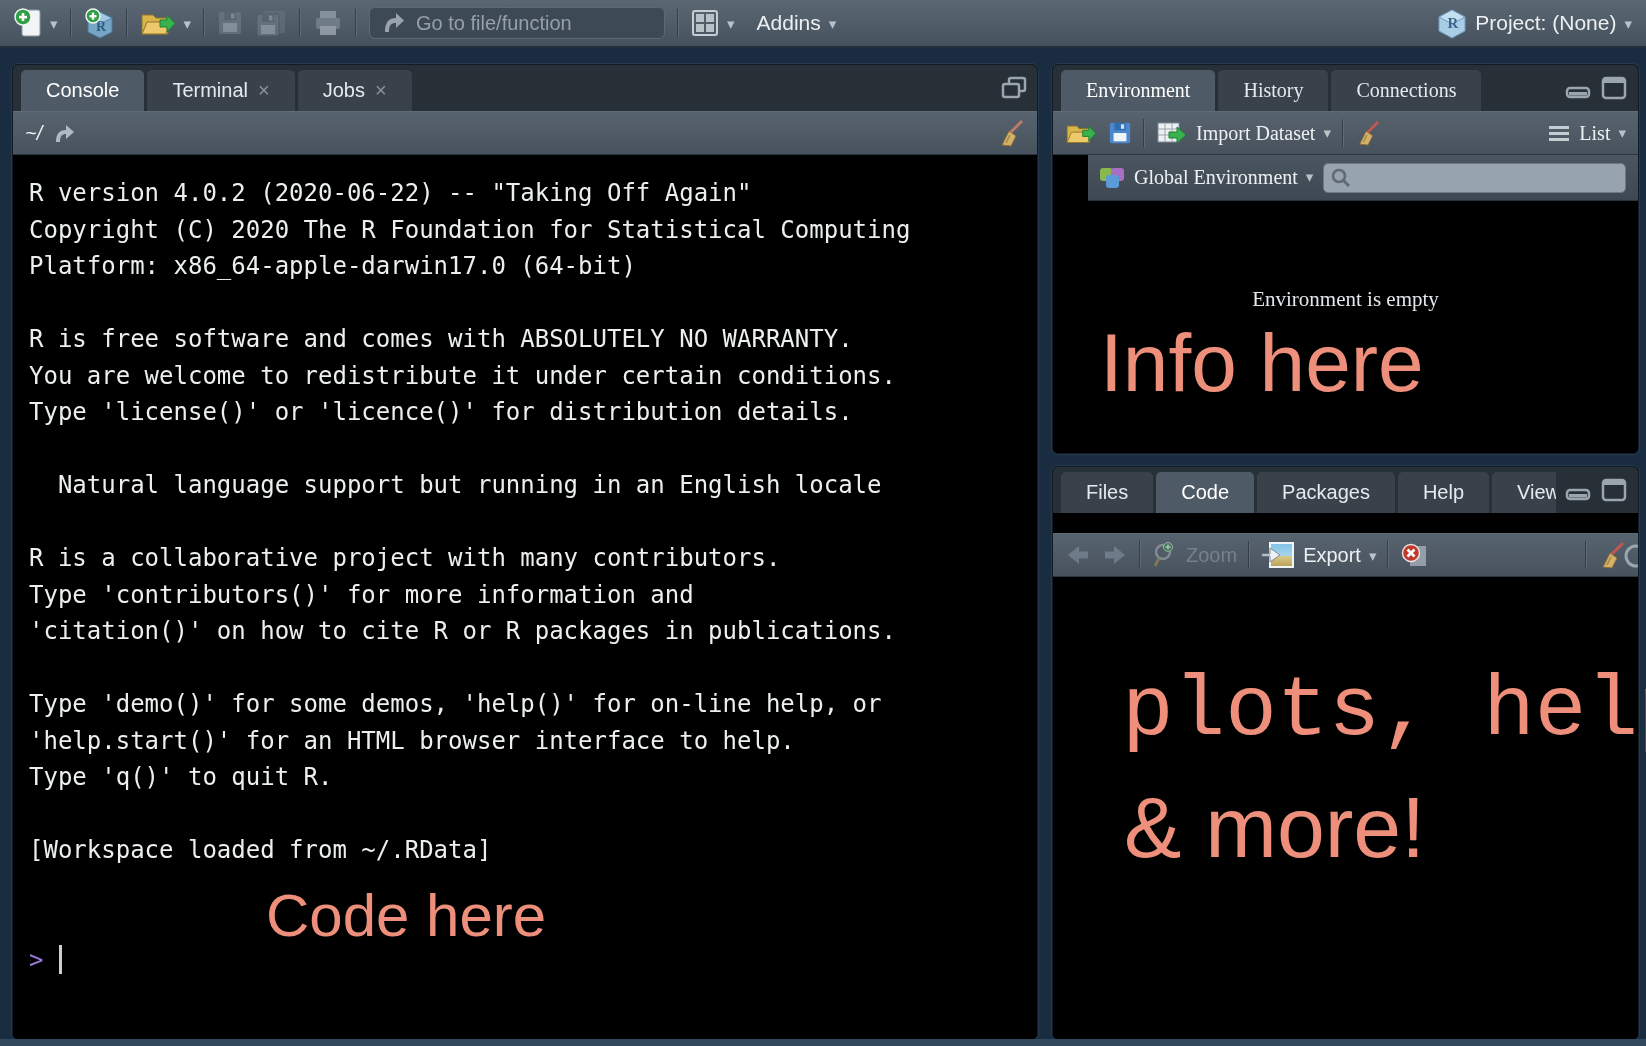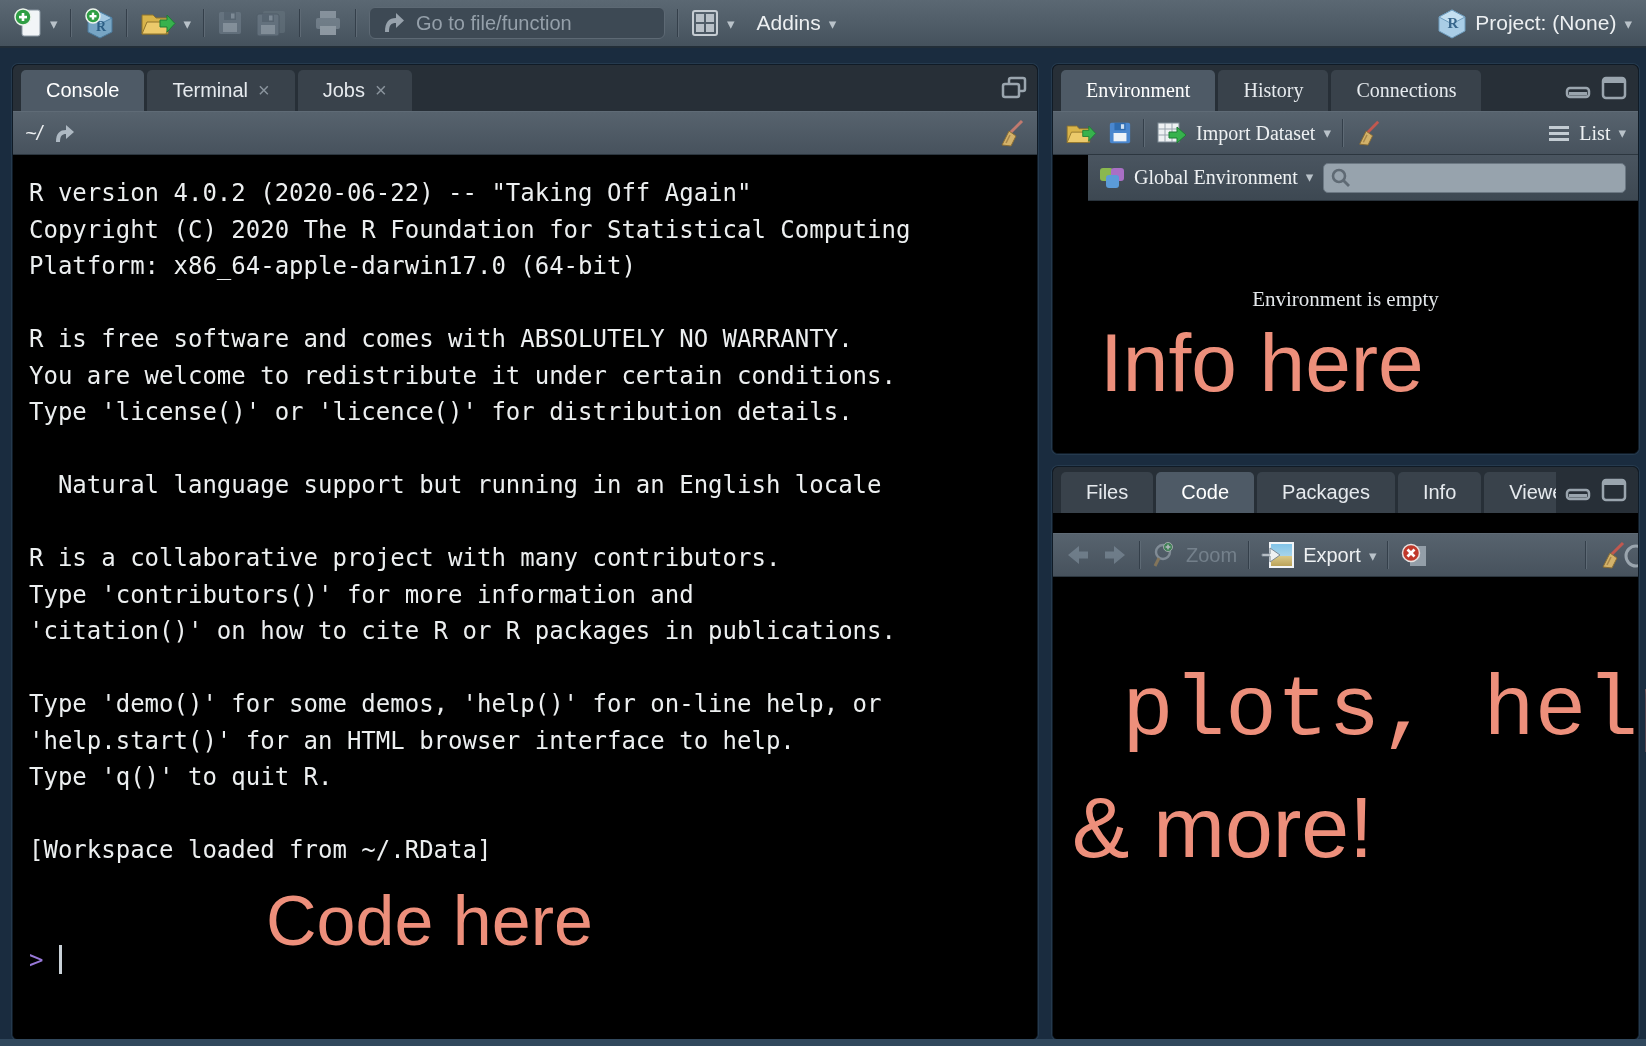--- a/index.html
+++ b/index.html
@@ -89,24 +89,24 @@
   .env-empty{
     position:absolute;top:86px;left:0;width:100%;text-align:center;
     color:#e3e7ea;font-size:21px;
   }
 
   
   .annot{
     position:absolute;z-index:9;line-height:1;white-space:nowrap;
     font-family:"Liberation Sans", sans-serif;font-weight:400;
   }
-  #annot-code{left:266px;top:886px;font-size:70px;}
+  #annot-code{left:266px;top:886px;font-size:60px;}
   #annot-info{left:1100px;top:322px;font-size:82px;}
   #annot-plots1{left:1122px;top:668px;font-size:86px;font-family:Liberation Mono, monospace;}
-  #annot-plots2{left:1072px;top:784px;font-size:86px;}
+  #annot-plots2{left:1124px;top:784px;font-size:86px;}
 
   .bottom-strip{position:absolute;left:0;bottom:0;width:100%;height:7px;background:#31485d;}
   .refresh-partial{position:absolute;right:-12px;top:8px;}
 </style>
 </head>
 <body>
 
 <div class="main-toolbar">
   <span class="tb-group">
     <svg class="icon" width="28" height="32" viewBox="0 0 28 32">
@@ -348,21 +348,21 @@
     <div class="tab">
       <span>Files</span>
     </div>
     <div class="tab active">
       <span>Code</span>
     </div>
     <div class="tab">
       <span>Packages</span>
     </div>
     <div class="tab">
-      <span>Info</span>
+      <span>Help</span>
     </div>
     <div class="tab">
       <span>Viewer</span>
     </div>
     <div class="winbtns">
       <svg class="icon" width="28" height="24" viewBox="0 0 28 24">
         <rect x="3" y="12" width="22" height="9" rx="3" fill="none" stroke="#9aa5ae" stroke-width="2.5"></rect>
         <rect x="5" y="16" width="18" height="3.5" fill="#9aa5ae"></rect>
       </svg>
       <svg class="icon" width="28" height="24" viewBox="0 0 28 24">

